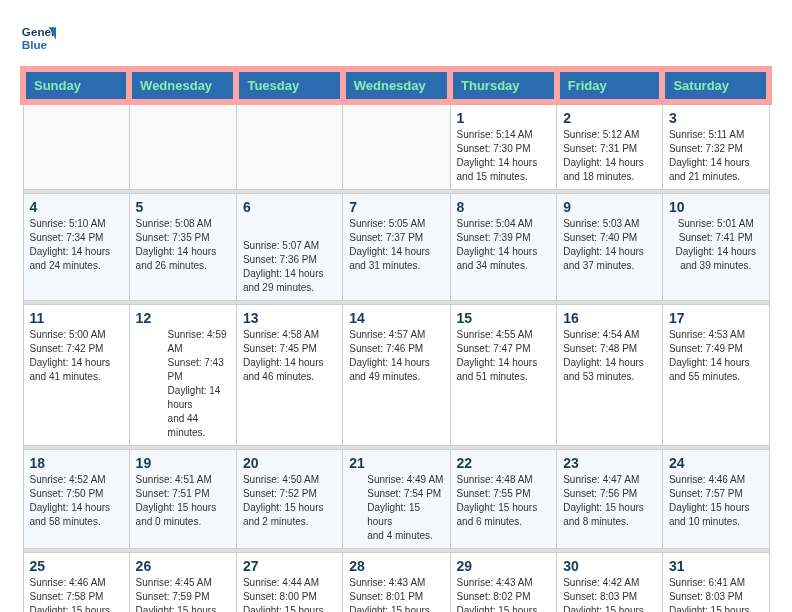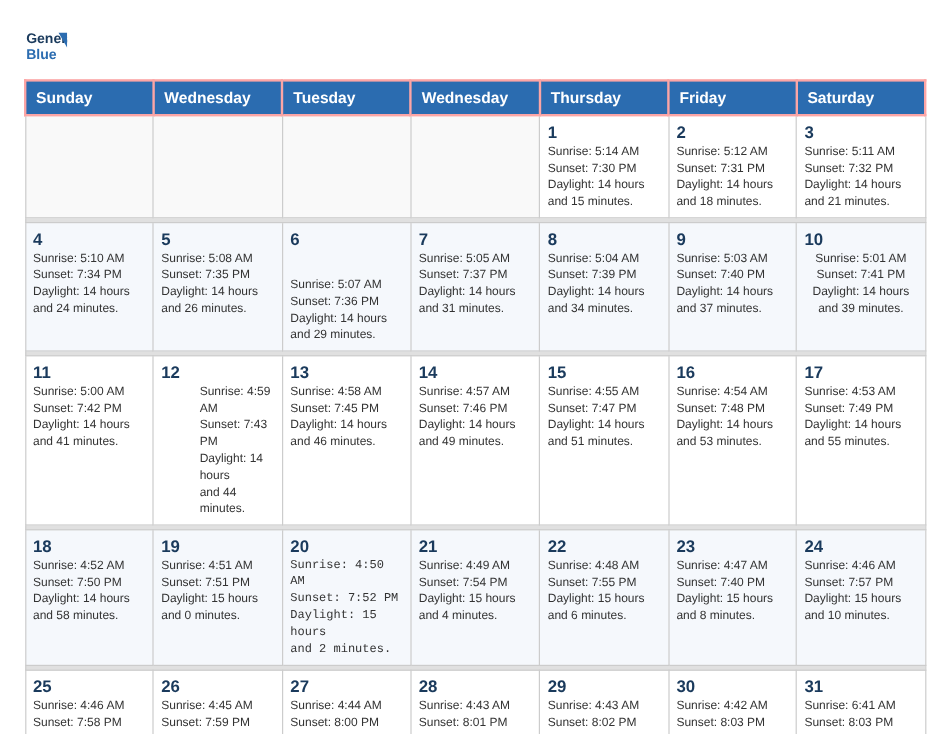--- a/index.html
+++ b/index.html
@@ -37,26 +37,26 @@
       font-size: 16px;
       color: #333;
     }
     .calendar {
       width: 100%;
       border-collapse: collapse;
       border: 1px solid #ccc;
     }
     .calendar th {
       background-color: #2b6cb0;
-      color: #ffffff;
+      color: #86efac;
       font-size: 13px;
       font-weight: bold;
       padding: 6px 8px;
       text-align: left;
-      border: 2px solid #fca5a5;
+      border: 6px solid #fca5a5;
     }
     .calendar td {
       border: 1px solid #ccc;
       vertical-align: top;
       padding: 5px 6px;
       width: 108px;
       min-height: 80px;
       font-size: 10.5px;
       color: #333;
       background: #fff;
@@ -258,43 +258,43 @@
         </td>
         <td style="background: rgb(245, 248, 252);">
           <span class="day-num">19</span>
           <div class="day-info" style="white-space: pre-line;">Sunrise: 4:51 AM
 Sunset: 7:51 PM
 Daylight: 15 hours
 and 0 minutes.</div>
         </td>
         <td style="background: rgb(245, 248, 252);">
           <span class="day-num">20</span>
-          <div class="day-info" style="white-space: pre-line; font-family: Liberation Mono, monospace;">Sunrise: 4:50 AM
+          <div class="day-info" style="white-space: pre-line;">Sunrise: 4:50 AM
 Sunset: 7:52 PM
 Daylight: 15 hours
 and 2 minutes.</div>
         </td>
         <td style="background: rgb(245, 248, 252);">
           <span class="day-num">21</span>
-          <div class="day-info" style="white-space: pre-line;">Sunrise: 4:49 AM
+          <div class="day-info" style="white-space: pre-line; margin-left: 18px;">Sunrise: 4:49 AM
 Sunset: 7:54 PM
 Daylight: 15 hours
 and 4 minutes.</div>
         </td>
         <td style="background: rgb(245, 248, 252); margin-left: 36px;">
           <span class="day-num">22</span>
           <div class="day-info" style="white-space: pre-line;">Sunrise: 4:48 AM
 Sunset: 7:55 PM
 Daylight: 15 hours
 and 6 minutes.</div>
         </td>
         <td style="background: rgb(245, 248, 252);">
           <span class="day-num">23</span>
           <div class="day-info" style="white-space: pre-line;">Sunrise: 4:47 AM
-Sunset: 7:40 PM
+Sunset: 7:56 PM
 Daylight: 15 hours
 and 8 minutes.</div>
         </td>
         <td style="background: rgb(245, 248, 252);">
           <span class="day-num">24</span>
           <div class="day-info" style="white-space: pre-line;">Sunrise: 4:46 AM
 Sunset: 7:57 PM
 Daylight: 15 hours
 and 10 minutes.</div>
         </td>

